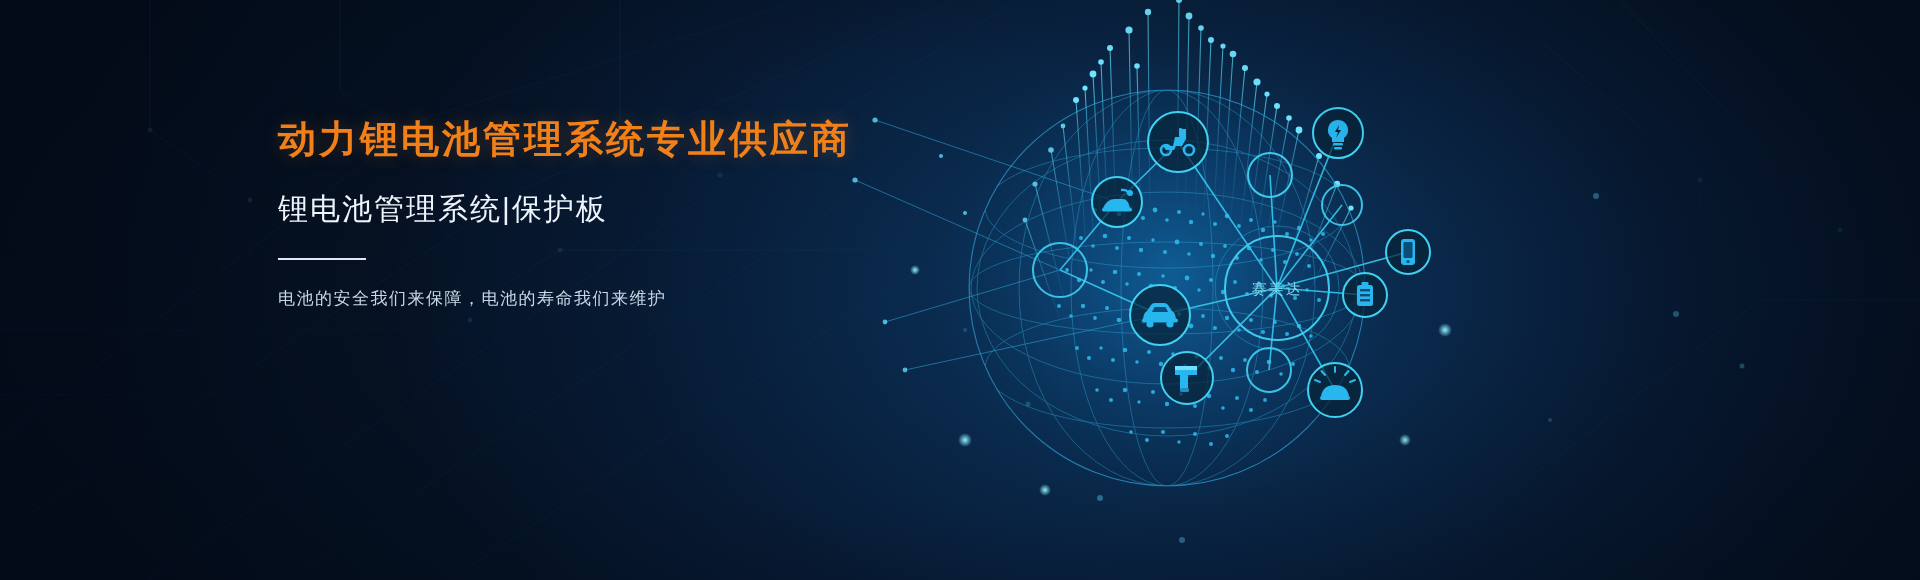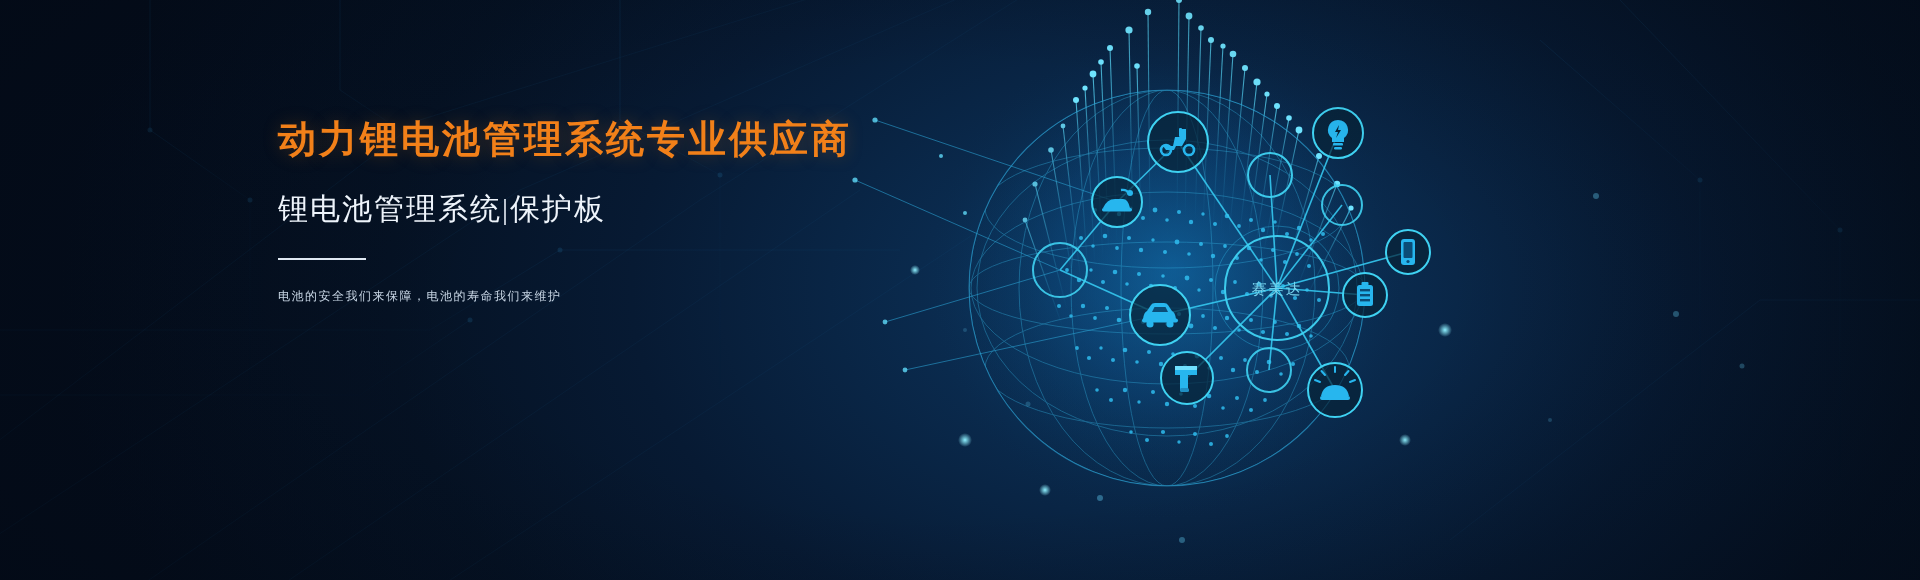--- a/index.html
+++ b/index.html
@@ -25,21 +25,20 @@
     position:absolute;inset:0;
     background:radial-gradient(ellipse 1400px 640px at 960px 290px, rgba(0,0,0,0) 35%, rgba(2,7,16,.55) 100%);
     pointer-events:none;
   }
 
   
   .copy{
     position:absolute;
     left:278px;top:120px;
     width:620px;
-    font-family:Liberation Serif, serif;
   }
   .headline{
     color:#f28019;
     font-size:38px;
     font-weight:700;
     letter-spacing:3px;
     line-height:1;
     margin:0 0 36px 0;
     white-space:nowrap;
     text-shadow:0 0 18px rgba(242,128,25,.25);
@@ -53,21 +52,21 @@
     margin:0 0 34px 0;
     white-space:nowrap;
   }
   .rule{
     width:88px;height:2px;
     background:#dfe8f2;
     margin:0 0 30px 0;
   }
   .tagline{
     color:#c9d7e6;
-    font-size:12px;
+    font-size:17px;
     font-weight:400;
     letter-spacing:1.5px;
     line-height:1;
     margin:0;
     white-space:nowrap;
   }
 
   
   .globe-wrap{
     position:absolute;

